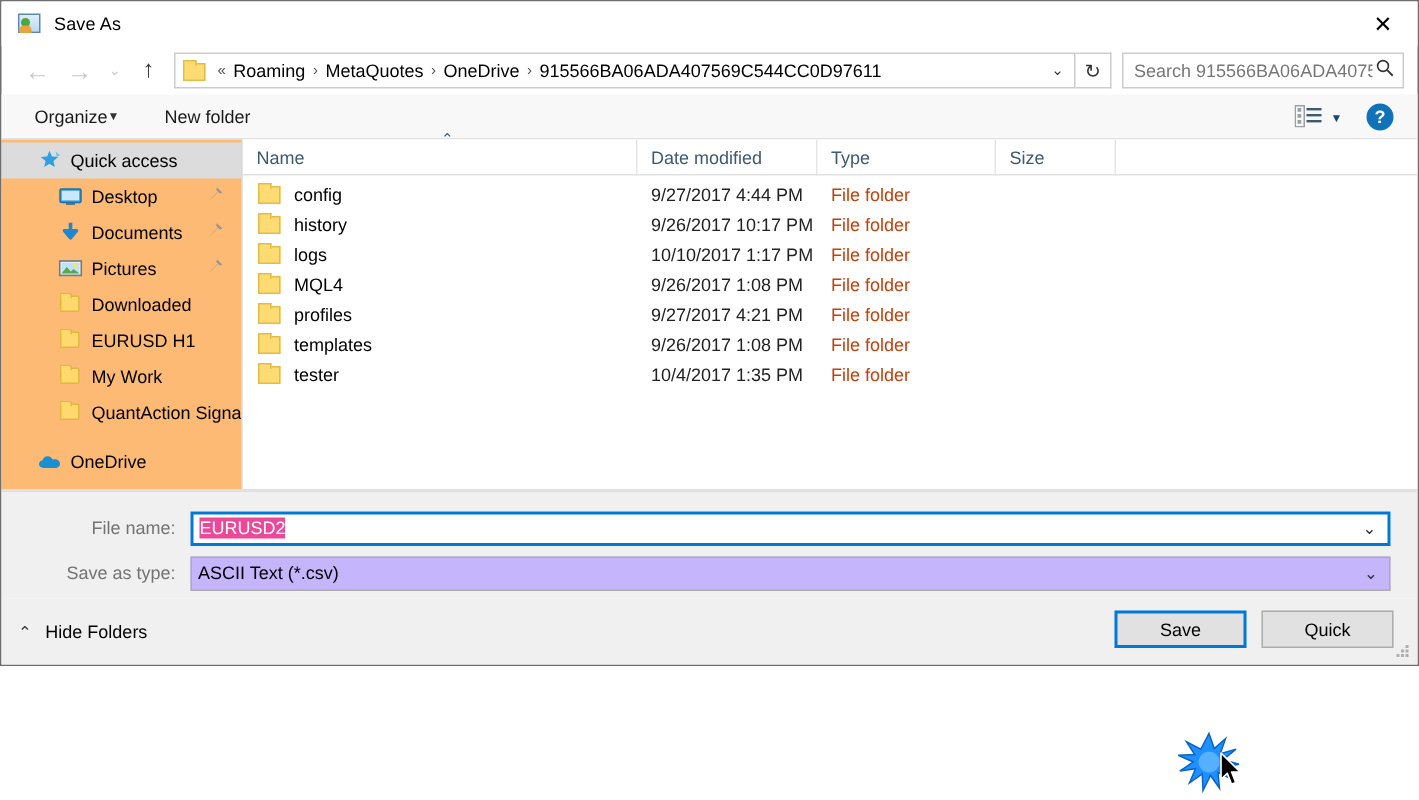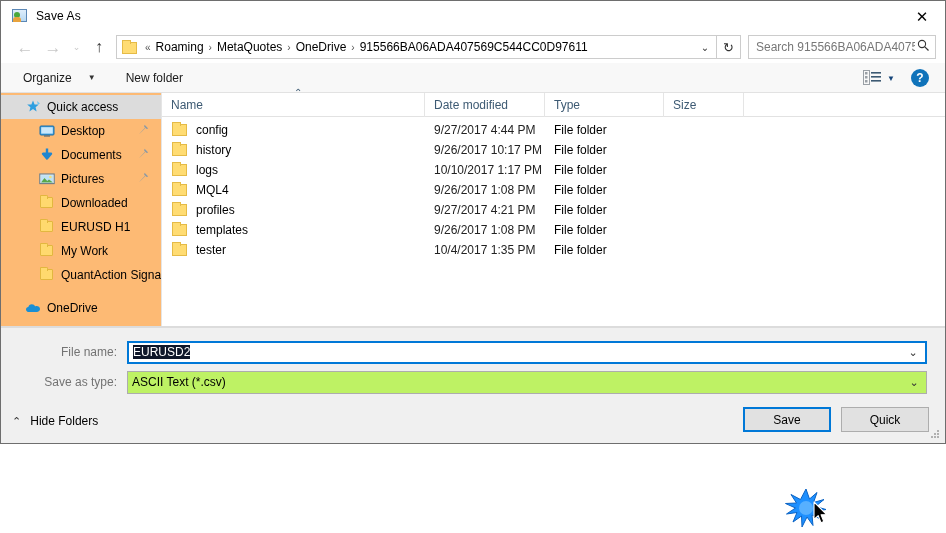--- a/index.html
+++ b/index.html
@@ -113,21 +113,21 @@
   .commandbar {
     height: 30px; flex:0 0 30px;
     background: #f8f8f8;
     border-bottom: 1px solid #e2e2e2;
     display:flex; align-items:center;
     padding-left: 14px; gap: 0;
     position: relative;
   }
   .cmd-item {
     font-size: 12px; color:#1a1a1a; padding: 4px 8px;
-    display:flex; align-items:center; gap:16px;
+    display:flex; align-items:center; gap:0;
   }
   .cmd-caret { font-size:8px; color:#333; }
   .cmd-right {
     position:absolute; right:8px; top:0; height:30px;
     display:flex; align-items:center; gap: 4px;
   }
   .view-ico {
     width: 20px; height: 16px; position: relative;
   }
   .help-btn {
@@ -218,44 +218,44 @@
   .row {
     height: 20px; display:flex; align-items:center;
     font-size: 12px; color:#000;
   }
   .row .r-name {
     width: 263px; flex:0 0 263px; display:flex; align-items:center;
     padding-left: 10px;
   }
   .row .r-ico { width:17px; height:16px; position:relative; flex:0 0 17px; margin-right:7px; }
   .row .r-date { width: 120px; flex:0 0 120px; padding-left: 9px; color:#222; }
-  .row .r-type { width: 119px; flex:0 0 119px; padding-left: 9px; color:#000000; }
+  .row .r-type { width: 119px; flex:0 0 119px; padding-left: 9px; color:#c2410c; }
   .row .r-size { width: 80px; flex:0 0 80px; padding-left: 9px; color:#222; }
 
   
   .bottom {
     flex: 0 0 auto; background: #f0f0f0; padding: 11px 0 0 0;
     border-top: 1px solid #dcdcdc;
   }
   .form-row { display:flex; align-items:center; height: 26px; margin-bottom: 4px; }
   .form-label {
     width: 126px; flex:0 0 126px; text-align:right; padding-right:10px;
     font-size: 12px; color:#737373;
   }
   .combo {
     height: 23px; flex:1 1 auto; margin-right: 18px;
     background:#fff; border:1px solid #7a7a7a;
     display:flex; align-items:center; position:relative;
     font-size:12px; color:#000;
   }
   .combo.focused { border:2px solid #0078d7; }
-  .combo.readonly { background:#bef264; border:1px solid #adadad; }
+  .combo.readonly { background:#c4b5fd; border:1px solid #adadad; }
   .combo-text { padding-left: 4px; flex:1 1 auto; overflow:hidden; white-space:nowrap; }
   .combo-text .sel {
-    background:#0f172a; color:#ffffff; padding: 1px 0px;
+    background:#ec4899; color:#ffffff; padding: 1px 0px;
   }
   .combo-arrow {
     width: 24px; flex:0 0 24px; text-align:center;
     font-size: 11px; color:#333;
   }
 
   
   .footer {
     height: 44px; flex:0 0 44px; background:#f0f0f0;
     display:flex; align-items:center; position:relative;

